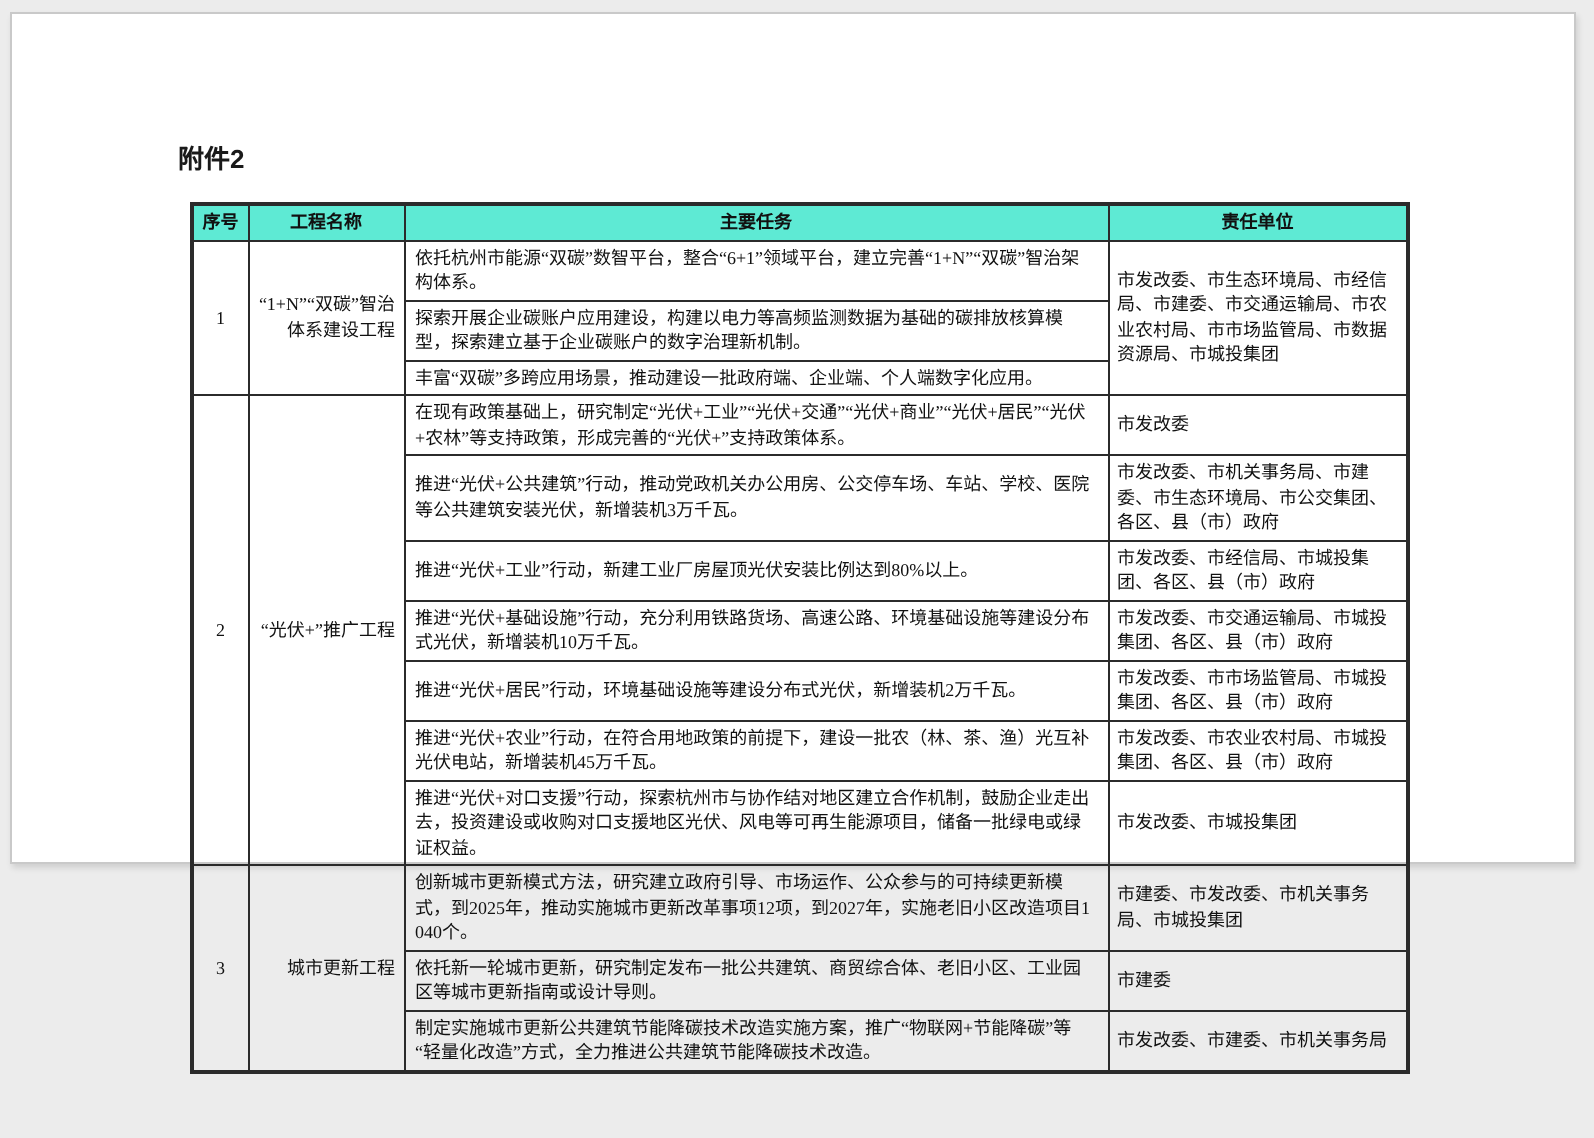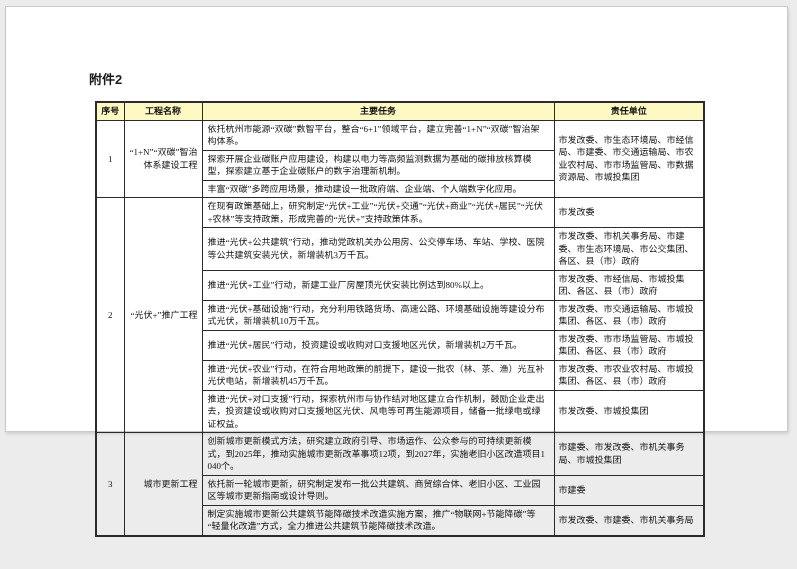--- a/index.html
+++ b/index.html
@@ -49,21 +49,21 @@
     border: 1px solid #2b2b2b;
     font-size: 9px;
     line-height: 12.5px;
     color: #111111;
     box-sizing: border-box;
     word-break: break-all;
   }
   table.projects th {
     font-family: "Liberation Sans", "DejaVu Sans", sans-serif;
     font-weight: bold;
-    background: #fef9c3;
+    background: #5eead4;
     padding: 2px 2px;
     height: 15px;
     text-align: center;
   }
   td.c-serial {
     text-align: center;
     vertical-align: middle;
     padding: 1px;
   }
   td.c-name {
@@ -136,21 +136,21 @@
       </tr>
       <tr>
         <td class="c-task">推进“光伏+工业”行动，新建工业厂房屋顶光伏安装比例达到80%以上。</td>
         <td class="c-unit">市发改委、市经信局、市城投集团、各区、县（市）政府</td>
       </tr>
       <tr>
         <td class="c-task">推进“光伏+基础设施”行动，充分利用铁路货场、高速公路、环境基础设施等建设分布式光伏，新增装机10万千瓦。</td>
         <td class="c-unit">市发改委、市交通运输局、市城投集团、各区、县（市）政府</td>
       </tr>
       <tr>
-        <td class="c-task">推进“光伏+居民”行动，投资建设或收购对口支援地区光伏，新增装机2万千瓦。</td>
+        <td class="c-task">推进“光伏+居民”行动，环境基础设施等建设分布式光伏，新增装机2万千瓦。</td>
         <td class="c-unit">市发改委、市市场监管局、市城投集团、各区、县（市）政府</td>
       </tr>
       <tr>
         <td class="c-task">推进“光伏+农业”行动，在符合用地政策的前提下，建设一批农（林、茶、渔）光互补光伏电站，新增装机45万千瓦。</td>
         <td class="c-unit">市发改委、市农业农村局、市城投集团、各区、县（市）政府</td>
       </tr>
       <tr>
         <td class="c-task">推进“光伏+对口支援”行动，探索杭州市与协作结对地区建立合作机制，鼓励企业走出去，投资建设或收购对口支援地区光伏、风电等可再生能源项目，储备一批绿电或绿证权益。</td>
         <td class="c-unit">市发改委、市城投集团</td>
       </tr>

